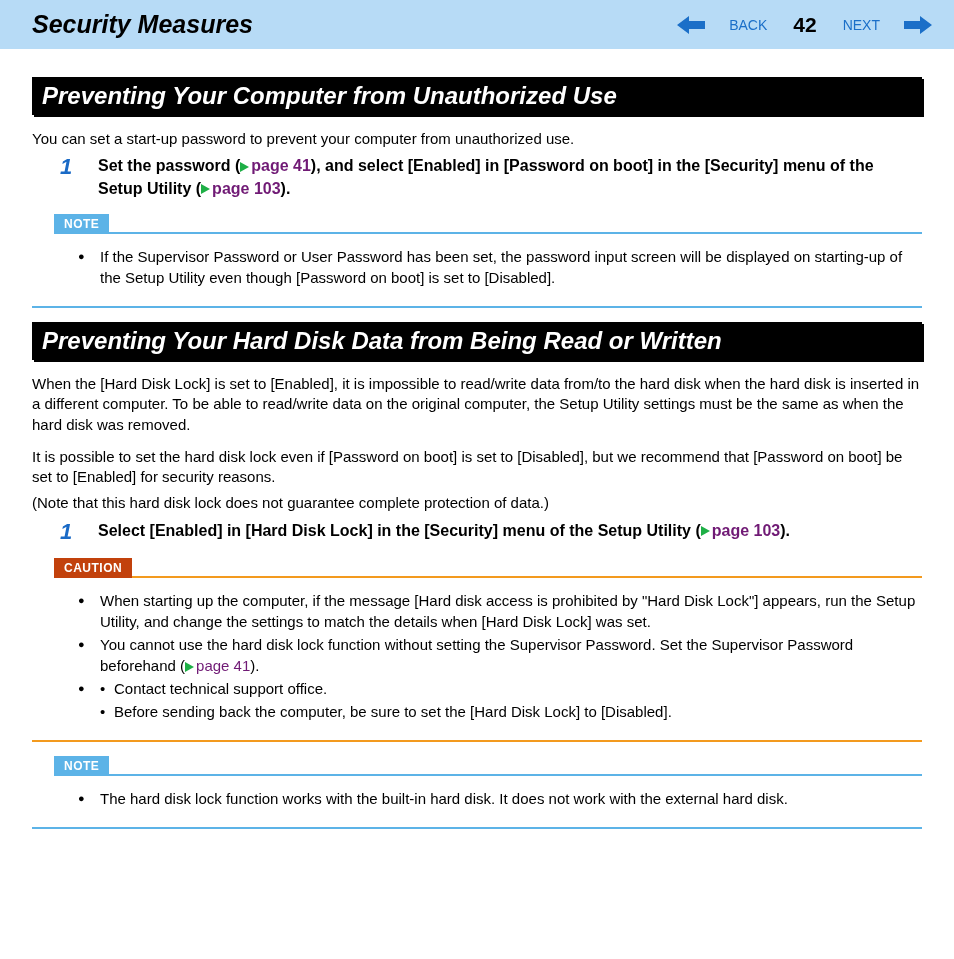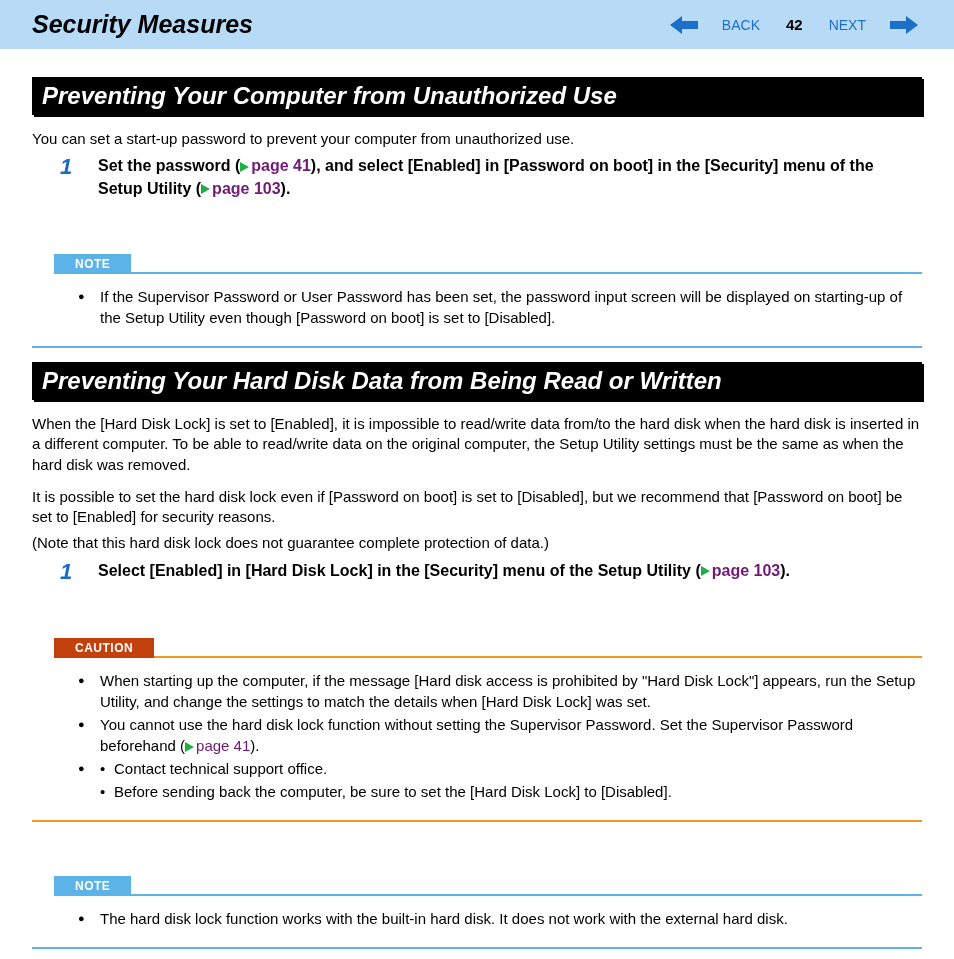--- a/index.html
+++ b/index.html
@@ -9,40 +9,40 @@
     font-size: 15px;
     color: #000;
     background: #fff;
     width: 954px;
   }
   .topbar {
     background: #b7dbf6;
     display: flex;
     align-items: center;
     justify-content: space-between;
-    padding: 10px 36px 10px 32px;
+    padding: 10px 22px 10px 32px;
     border-bottom: 2px solid #fff;
   }
   .page-title {
     font-size: 25px;
     font-weight: bold;
     font-style: italic;
   }
   .nav {
     display: flex;
     align-items: center;
     gap: 24px;
   }
   .nav-link {
     color: #1b6fc8;
     font-size: 14px;
     cursor: pointer;
   }
   .page-num {
-    font-size: 15px;
+    font-size: 21px;
     font-weight: bold;
     color: #000;
     margin: 0 2px;
   }
   .arrow-btn { cursor: pointer; display:flex; align-items:center; }
   .content { padding: 12px 32px 40px 32px; }
   .section-header {
     background: #000000;
     color: #fff;
     font-style: italic;
@@ -93,23 +93,22 @@
     margin-top: 14px;
   }
   .callout-bar {
     display: flex;
     align-items: flex-end;
   }
   .callout-label {
     color: #fff;
     font-size: 12px;
     font-weight: bold;
-    padding: 3px 21px;
+    padding: 3px 10px;
     letter-spacing: .5px;
-    margin-top: 40px;
   }
   .note .callout-label { background: #5cb3e7; margin-left: 22px; }
   .caution .callout-label { background: #c2410c; margin-left: 22px; }
   .callout-line { flex:1; height:2px; }
   .note .callout-line { background:#5cb3e7; }
   .caution .callout-line { background:#f39a1e; }
   .callout-body { padding: 8px 4px 14px 4px; }
   .callout-end { height:2px; }
   .note .callout-end { background:#5cb3e7; }
   .caution .callout-end { background:#f39a1e; }

